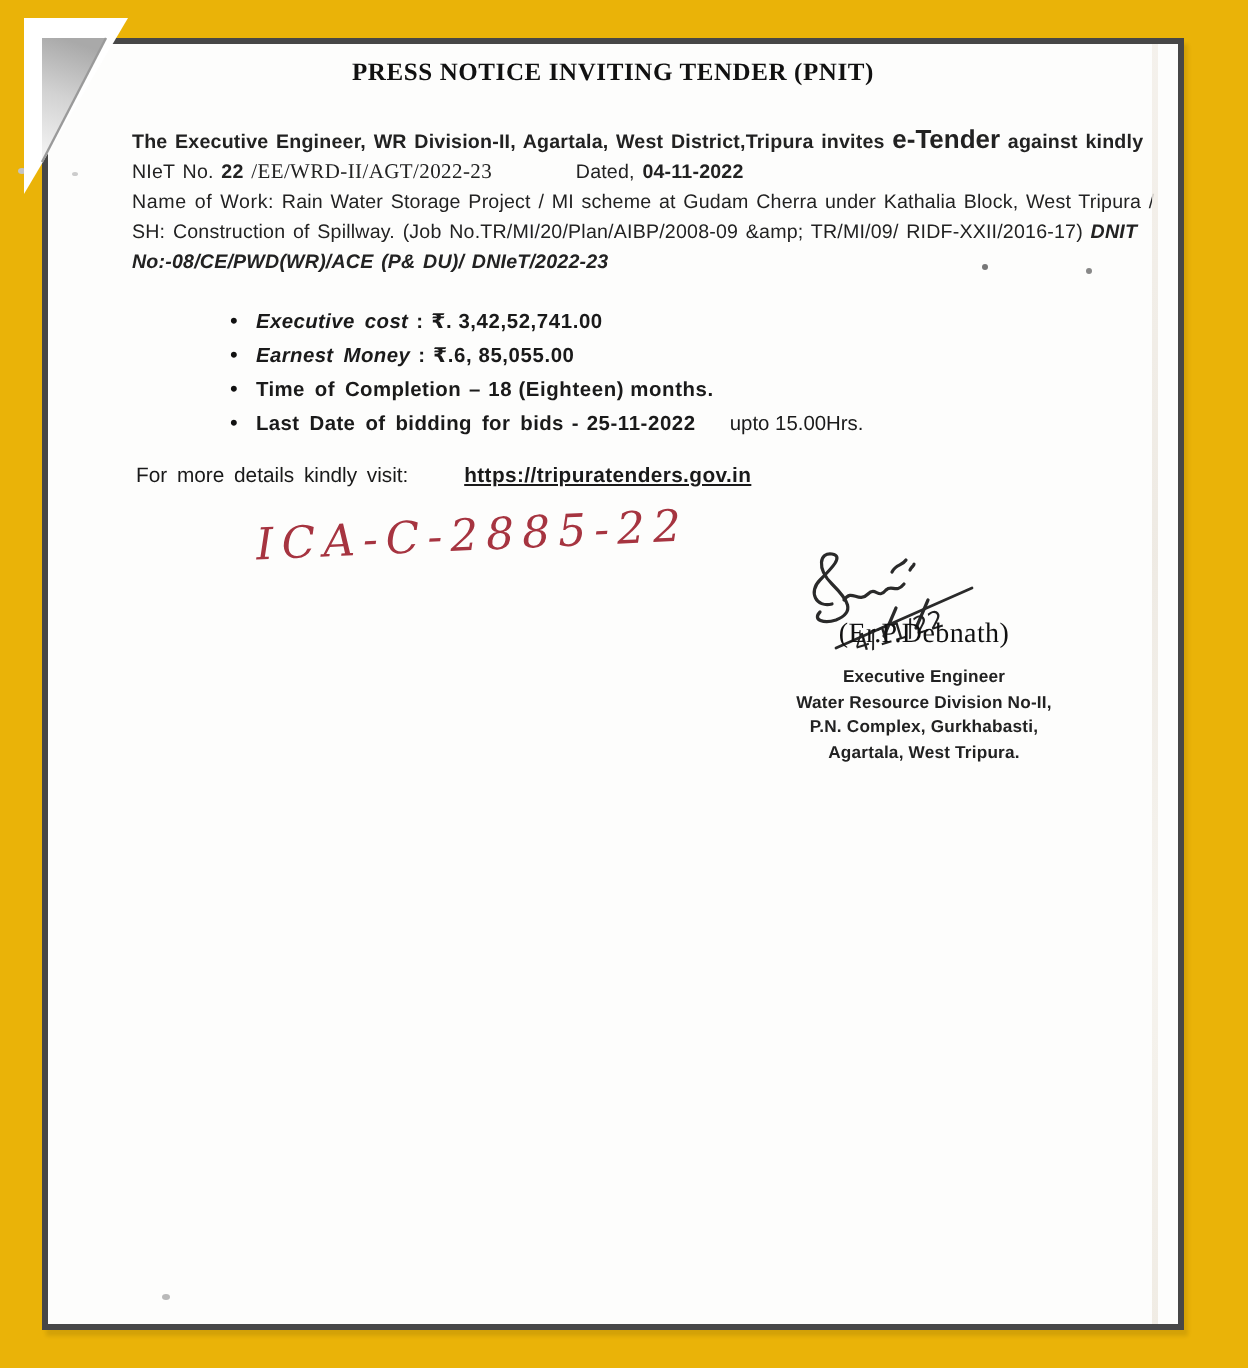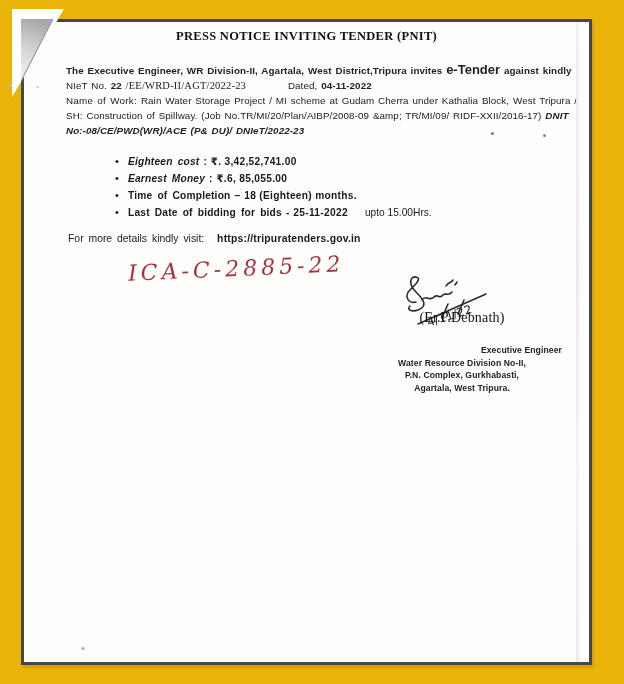--- a/index.html
+++ b/index.html
@@ -85,21 +85,22 @@
   
   .more-details {
     position: absolute;
     left: 44px; top: 211px;
     font-size: 10.4px;
     word-spacing: 2px;
     color: #1a1a1a;
   }
   .url {
     font-weight: bold;
-    margin-left: 8px;
+    text-decoration: underline;
+    margin-left: 23px;
     letter-spacing: 0.2px;
   }
 
   
   .red-ref {
     position: absolute;
     left: 104px; top: 234px;
     font-family: "DejaVu Serif", serif;
     font-style: italic;
     font-size: 22px;
@@ -123,21 +124,21 @@
     font-size: 14px;
     letter-spacing: 0.2px;
   }
   .sig-line {
     font-size: 8.6px;
     font-weight: bold;
     line-height: 12.5px;
     letter-spacing: 0.1px;
     color: #222;
   }
-  .sig-line.first { margin-top: 18px; text-align: right; }
+  .sig-line.first { margin-top: 6px; }
 </style>
 </head>
 <body>
 
 <div class="canvas">
 
   <div class="page">
 
     <div class="title">PRESS NOTICE INVITING TENDER (PNIT)</div>
 
@@ -158,21 +159,21 @@
         <span class="work-label">Name of Work:</span>
         <span>Rain Water Storage Project / MI scheme at Gudam Cherra under Kathalia Block, West Tripura / SH: Construction of Spillway. (Job No.TR/MI/20/Plan/AIBP/2008-09 &amp;amp; TR/MI/09/ RIDF-XXII/2016-17)</span>
         <span class="dnit">DNIT No:-08/CE/PWD(WR)/ACE (P&amp; DU)/ DNIeT/2022-23</span>
       </div>
     </div>
 
     <div class="bullets">
       <div class="bullet-row b-italic">
         <span class="dot">•</span>
         <span>
-          <span class="b-label">Eighteen cost</span><span class="b-sep">:</span><span class="b-value">₹. 3,42,52,741.00</span>
+          <span class="b-label">Executive cost</span><span class="b-sep">:</span><span class="b-value">₹. 3,42,52,741.00</span>
         </span>
       </div>
       <div class="bullet-row b-italic">
         <span class="dot">•</span>
         <span>
           <span class="b-label">Earnest Money</span><span class="b-sep">:</span><span class="b-value">₹.6, 85,055.00</span>
         </span>
       </div>
       <div class="bullet-row">
         <span class="dot">•</span>

